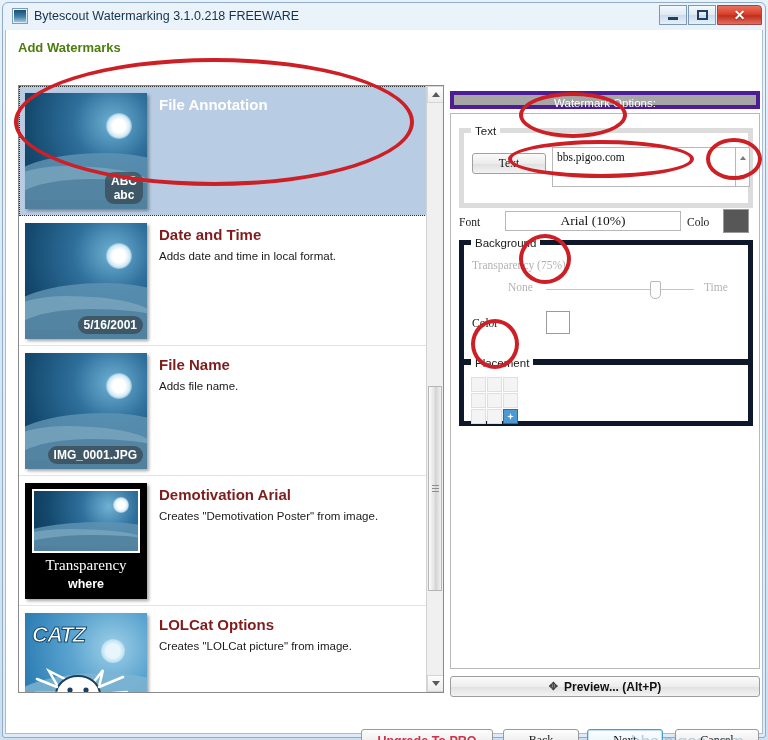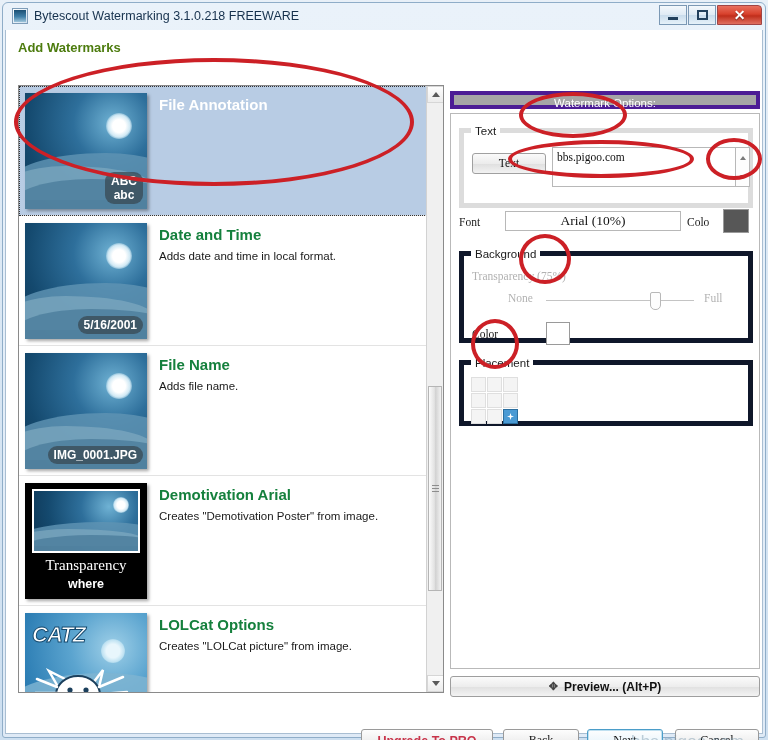--- a/index.html
+++ b/index.html
@@ -162,21 +162,21 @@
     font-size: 12px;
     font-weight: bold;
     padding: 2px 6px;
     line-height: 14px;
     text-align: center;
   }
   .thumb-badge .l2 { display: block; }
 
   .item-title {
     position: absolute; left: 140px; top: 10px;
-    font-size: 15px; font-weight: bold; color: #15803d;
+    font-size: 15px; font-weight: bold; color: #7f1d1d;
   }
   .list-item.selected .item-title { color: #ffffff; }
   .item-desc {
     position: absolute; left: 140px; top: 33px;
     width: 250px;
     font-size: 11.5px; color: #1a1a1a;
     line-height: 15px;
   }
   .list-item.selected .item-desc { color: #ffffff; }
 
@@ -333,21 +333,21 @@
   }
   #font-color-swatch {
     position: absolute; left: 272px; top: 95px;
     width: 26px; height: 24px;
     background: #575757;
     border: 1px solid #9a9a9a;
     box-sizing: border-box;
   }
 
   
-  #grp-bg { left: 8px; top: 126px; width: 294px; height: 92px; margin-top: 11px; }
+  #grp-bg { left: 8px; top: 126px; width: 294px; height: 124px; }
   #lbl-transparency {
     position: absolute; left: 8px; top: 14px;
     font-size: 11.5px; color: #b2b2b2;
     font-family: "Liberation Serif", serif;
   }
   #lbl-none {
     position: absolute; left: 44px; top: 36px;
     font-size: 11.5px; color: #b2b2b2;
     font-family: "Liberation Serif", serif;
   }
@@ -652,21 +652,21 @@
       <div id="font-button">Arial (10%)</div>
       <div id="lbl-color-font">Colo</div>
       <div id="font-color-swatch" style="background: rgb(87, 87, 87);"></div>
 
       <div class="grp" id="grp-bg">
         <span class="grp-label">Background</span>
         <div id="lbl-transparency">Transparency (75%)</div>
         <div id="lbl-none">None</div>
         <div id="slider-track"></div>
         <div id="slider-thumb"></div>
-        <div id="lbl-full">Full</div>
+        <div id="lbl-full">Time</div>
         <div id="lbl-bgcolor">Color</div>
         <div id="bg-color-swatch" style="background: rgb(255, 255, 255);"></div>
       </div>
 
       <div class="grp" id="grp-place">
         <span class="grp-label">Placement</span>
         <div id="place-grid">
           <div class="place-cell"></div>
           <div class="place-cell"></div>
           <div class="place-cell"></div>

